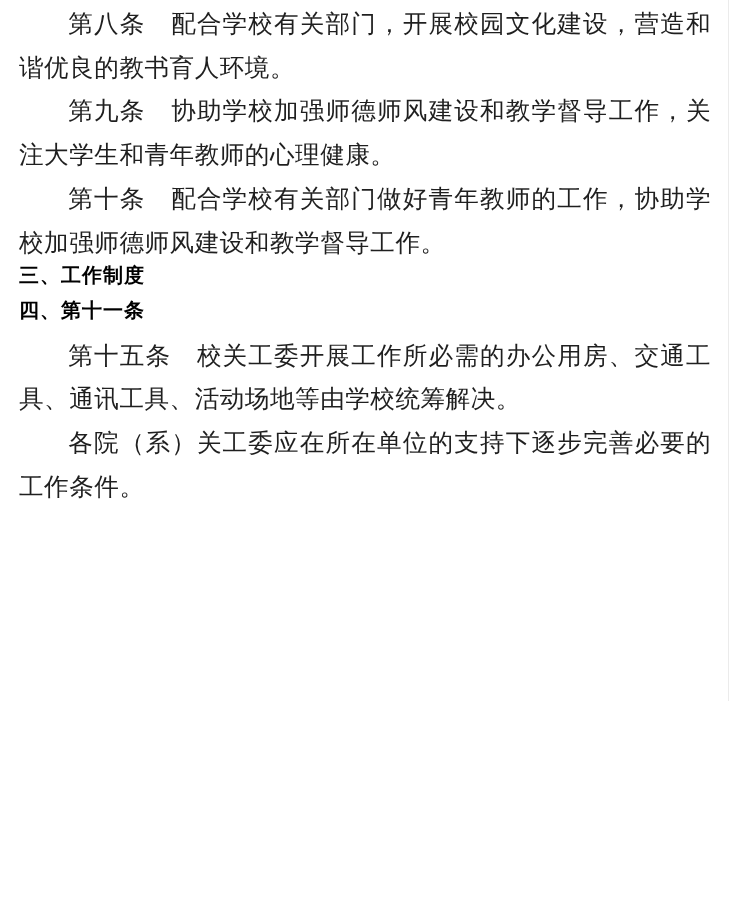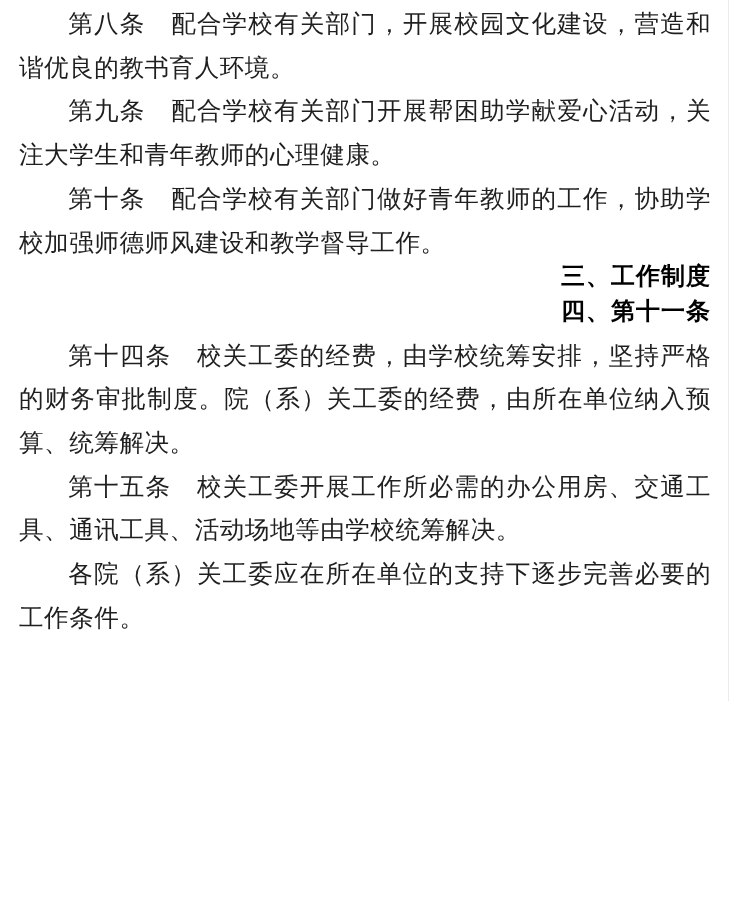--- a/index.html
+++ b/index.html
@@ -26,46 +26,45 @@
     font-family: "Liberation Serif", "DejaVu Serif", serif;
     font-size: 24.6px;
     line-height: 43.7px;
     color: var(--body-color, #1f1f1f);
     text-align: justify;
     text-indent: 2em;
     letter-spacing: 0.5px;
   }
   .heading {
     margin: -9px 0 0 0;
-    font-family: Liberation Serif, serif;
+    font-family: Liberation Mono, monospace;
     font-weight: bold;
-    font-size: 24px;
+    font-size: 20px;
     line-height: 43.7px;
     color: var(--heading-color, #000000);
-    text-align: right;
+    text-align: left;
     text-indent: 0;
     letter-spacing: 1px;
   }
   .edge-line {
     position: absolute;
     left: 728px;
     top: 0;
     width: 1px;
     height: 899px;
     background: var(--edge-color, #ebebeb);
   }
 </style>
 </head>
 <body>
 
 <div class="page" style="--page-bg: #ffffff; --body-color: #1f1f1f; --heading-color: #000000; --edge-color: #ebebeb;">
   <div class="content">
       <p class="para">第八条　配合学校有关部门，开展校园文化建设，营造和谐优良的教书育人环境。</p>
-      <p class="para">第九条　配合学校有关部门开展帮困助学献爱心活动，关注大学生和青年教师的心理健康。</p>
+      <p class="para">第九条　协助学校加强师德师风建设和教学督导工作，关注大学生和青年教师的心理健康。</p>
       <p class="para">第十条　配合学校有关部门做好青年教师的工作，协助学校加强师德师风建设和教学督导工作。</p>
       <p class="heading">三、工作制度</p>
       <p class="heading">四、第十一条</p>
-      <p class="para">第十四条　校关工委的经费，由学校统筹安排，坚持严格的财务审批制度。院（系）关工委的经费，由所在单位纳入预算、统筹解决。</p>
       <p class="para">第十五条　校关工委开展工作所必需的办公用房、交通工具、通讯工具、活动场地等由学校统筹解决。</p>
       <p class="para">各院（系）关工委应在所在单位的支持下逐步完善必要的工作条件。</p>
     </div>
   <div class="edge-line"></div>
 </div>
 
 </body></html>

